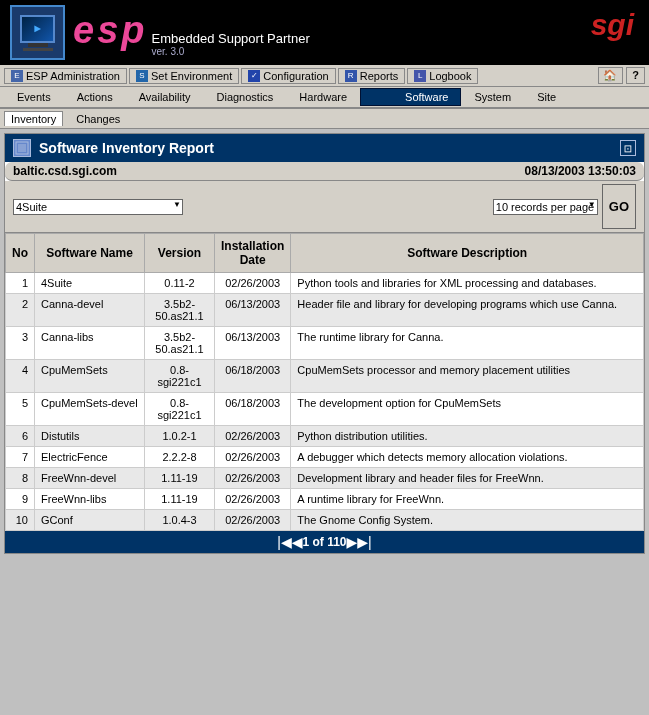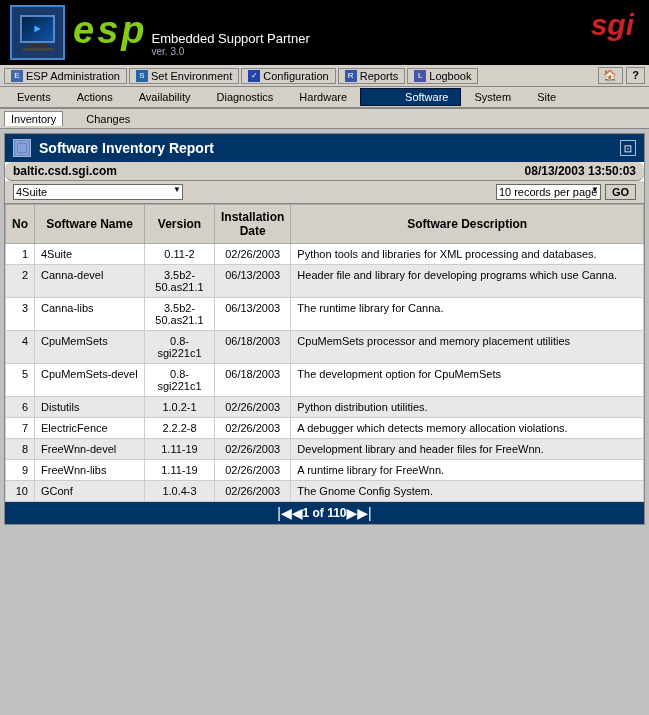--- a/index.html
+++ b/index.html
@@ -17,21 +17,21 @@
     .nav1-item { background: #d4d0c8; border: 1px solid #888; padding: 1px 6px; font-size: 11px; cursor: pointer; display: flex; align-items: center; gap: 3px; white-space: nowrap; }
     .nav1-help { margin-left: auto; display: flex; gap: 3px; }
     .nav1-btn { background: #d4d0c8; border: 1px solid #888; padding: 1px 5px; font-size: 11px; font-weight: bold; cursor: pointer; }
 
     
     .nav2 { background: #d4d0c8; border-bottom: 2px solid #888; display: flex; align-items: center; padding: 0 4px; height: 22px; }
     .nav2-item { padding: 2px 12px; font-size: 11px; cursor: pointer; border: 1px solid transparent; }
     .nav2-item.active { background: #003366; color: white; border: 1px solid #001133; padding-left: 44px; }
 
     
-    .breadcrumb { background: #d4d0c8; border-bottom: 1px solid #888; display: flex; align-items: center; padding: 2px 4px; height: 20px; gap: 16px; }
+    .breadcrumb { background: #d4d0c8; border-bottom: 1px solid #888; display: flex; align-items: center; padding: 2px 4px; height: 20px; gap: 6px; }
     .breadcrumb-item { padding: 1px 6px; font-size: 11px; cursor: pointer; border: 1px solid transparent; }
     .breadcrumb-item.active { background: white; border: 1px solid #888; border-bottom: none; }
 
     
     .main { background: white; margin: 4px; border: 1px solid #888; }
 
     
     .report-header { background: #003366; color: white; display: flex; align-items: center; padding: 4px 8px; gap: 8px; height: 28px; }
     .report-icon { width: 18px; height: 18px; background: #6688cc; border: 1px solid #aabbdd; display: flex; align-items: center; justify-content: center; font-size: 10px; color: white; }
     .report-title { font-size: 14px; font-weight: bold; flex: 1; }
@@ -44,21 +44,21 @@
 
     
     .filter-row { background: #d4d0c8; display: flex; align-items: center; padding: 3px 8px; gap: 4px; border-bottom: 1px solid #888; }
     .filter-select { border: 1px solid #666; padding: 1px 2px; font-size: 11px; background: white; width: 170px; appearance: none; -webkit-appearance: none; }
     .filter-select-wrapper { position: relative; display: inline-block; }
     .filter-select-wrapper::after { content: '▼'; position: absolute; right: 2px; top: 1px; font-size: 8px; pointer-events: none; }
     .records-wrapper { margin-left: auto; display: flex; align-items: center; gap: 4px; border-radius: 8px; }
     .records-select { border: 1px solid #666; padding: 1px 2px; font-size: 11px; background: white; appearance: none; -webkit-appearance: none; }
     .records-select-wrapper { position: relative; display: inline-block; }
     .records-select-wrapper::after { content: '▼'; position: absolute; right: 2px; top: 1px; font-size: 8px; pointer-events: none; }
-    .go-btn { background: #d4d0c8; border: 1px solid #666; padding: 1px 6px; font-size: 11px; font-weight: bold; cursor: pointer; }
+    .go-btn { background: #d4d0c8; border: 1px solid #666; padding: 14px 6px; font-size: 13px; font-weight: bold; cursor: pointer; }
 
     
     .inventory-table { width: 100%; border-collapse: collapse; font-size: 11px; }
     .inventory-table thead tr { background: #d4d0c8; }
     .inventory-table thead th { padding: 5px 6px; text-align: center; border: 1px solid #aaa; font-weight: bold; font-size: 12px; }
     .inventory-table tbody tr:nth-child(even) { background: #e8e8e8; }
     .inventory-table tbody tr:nth-child(odd) { background: white; }
     .inventory-table tbody td { padding: 4px 6px; border: 1px solid #ccc; vertical-align: top; }
     .inventory-table tbody td.no-col { text-align: right; width: 28px; }
     .inventory-table tbody td.name-col { width: 110px; }
@@ -82,21 +82,21 @@
           <div style="width:100%;height:100%;background:linear-gradient(135deg,#002244,#1155aa);display:flex;align-items:center;justify-content:center;">
             <span style="color:#44aaff;font-size:8px;font-weight:bold;">▶</span>
           </div>
         </div>
         <div class="monitor-base"></div>
         <div style="width:30px;height:3px;background:#444;margin-top:1px;"></div>
       </div>
     </div>
     <div>
       <div style="display:flex;align-items:baseline;gap:4px;">
-        <span style="color:#84cc16;font-size:38px;font-weight:bold;font-style:italic;letter-spacing:3px;">esp</span>
+        <span style="color:#ec4899;font-size:38px;font-weight:bold;font-style:italic;letter-spacing:3px;">esp</span>
         <div style="display:flex;flex-direction:column;justify-content:flex-end;">
           <span style="color:white;font-size:13px;font-weight:normal;">Embedded Support Partner</span>
           <span style="color:#aaaacc;font-size:10px;">ver. 3.0</span>
         </div>
       </div>
     </div>
   </div>
   <div style="position:absolute;right:15px;top:8px;">
     <span style="color:#cc2222;font-size:30px;font-weight:bold;font-style:italic;">sgi</span>
   </div>

